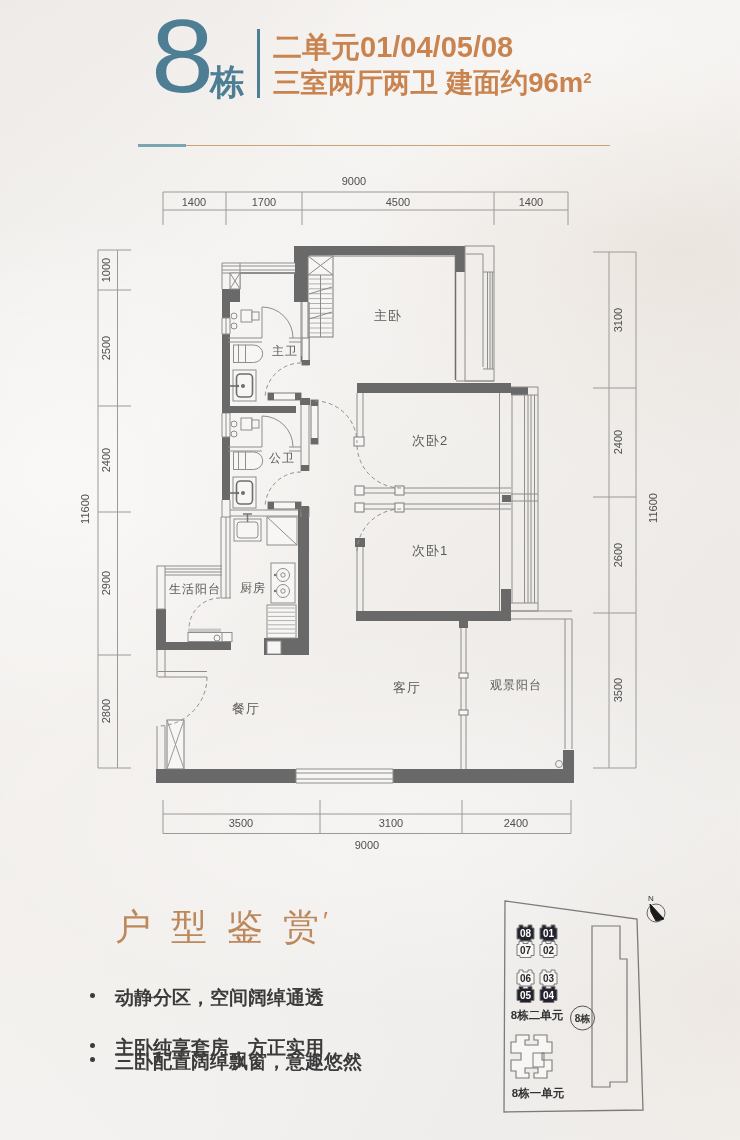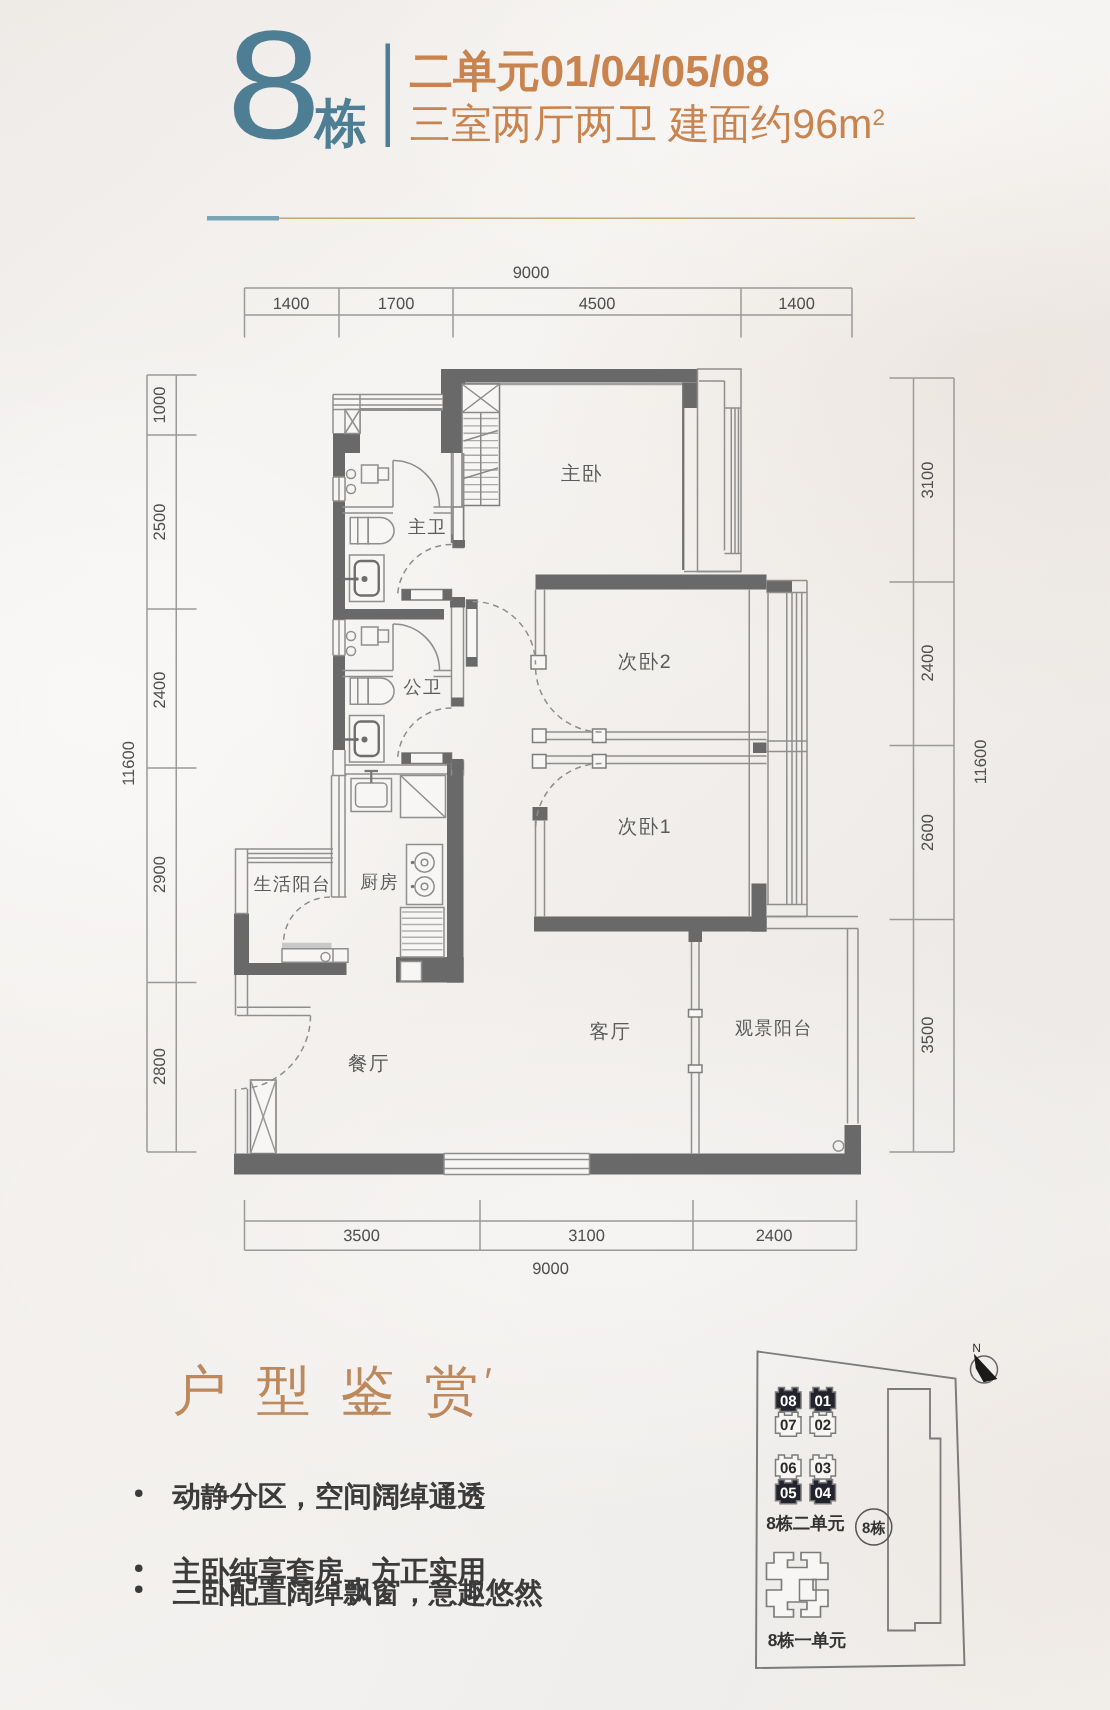--- a/index.html
+++ b/index.html
@@ -11,21 +11,21 @@
   radial-gradient(ellipse 500px 350px at 92% 22%, rgba(228,216,204,.4), rgba(228,216,204,0) 65%),
   radial-gradient(ellipse 600px 300px at 80% 5%, rgba(255,255,255,.5), rgba(255,255,255,0) 60%),
   radial-gradient(ellipse 500px 450px at 8% 42%, rgba(255,255,255,.5), rgba(255,255,255,0) 60%),
   radial-gradient(ellipse 700px 300px at 55% 72%, rgba(255,255,255,.4), rgba(255,255,255,0) 65%),
   radial-gradient(ellipse 400px 300px at 100% 88%, rgba(230,220,210,.35), rgba(230,220,210,0) 65%),
   linear-gradient(160deg, rgba(221,214,206,.22) 0%, rgba(255,255,255,0) 25%, rgba(223,216,208,.16) 60%, rgba(255,255,255,0) 85%);}
 #hdr8{position:absolute;left:151px;top:5px;color:#4d7e94;font-size:103px;font-weight:400;line-height:1;transform:scaleX(1.1);transform-origin:left top;}
 #hdrdong{position:absolute;left:210px;top:59px;color:#4d7e94;font-size:35px;font-weight:bold;}
 #vline{position:absolute;left:257px;top:29px;width:3px;height:69px;background:#4d7e94;}
 #oline1{position:absolute;left:273px;top:28px;color:#c9834e;font-size:29px;font-weight:bold;letter-spacing:0px;}
-#oline2{position:absolute;left:273px;top:65px;color:#c9834e;font-size:27.5px;font-weight:normal;}
+#oline2{position:absolute;left:273px;top:65px;color:#c9834e;font-size:27.5px;font-weight:bold;}
 #oline2 sup{font-size:15px;vertical-align:9px;}
 #hline-t{position:absolute;left:138px;top:144px;width:48px;height:3px;background:#7aa5b5;}
 #hline-o{position:absolute;left:186px;top:145px;width:424px;height:1px;background:#c9a377;}
 #jiantitle{position:absolute;left:115px;top:903px;color:#bd895c;font-size:36px;font-weight:normal;letter-spacing:20px;white-space:nowrap;}
 #jiantitle .ap{letter-spacing:0;margin-left:-16px;font-size:26px;position:relative;top:-9px;}
 .bullet{position:absolute;left:90px;color:#3b3b3b;font-size:19px;font-weight:bold;}
 .bullet .dot{display:inline-block;width:5px;height:5px;background:#3b3b3b;border-radius:50%;vertical-align:6px;margin-right:20px;}
 #b1{top:985px;}#b2{top:1035px;text-align:center;}#b3{top:1049px;}
 svg{position:absolute;left:0;top:0;}
 </style>

